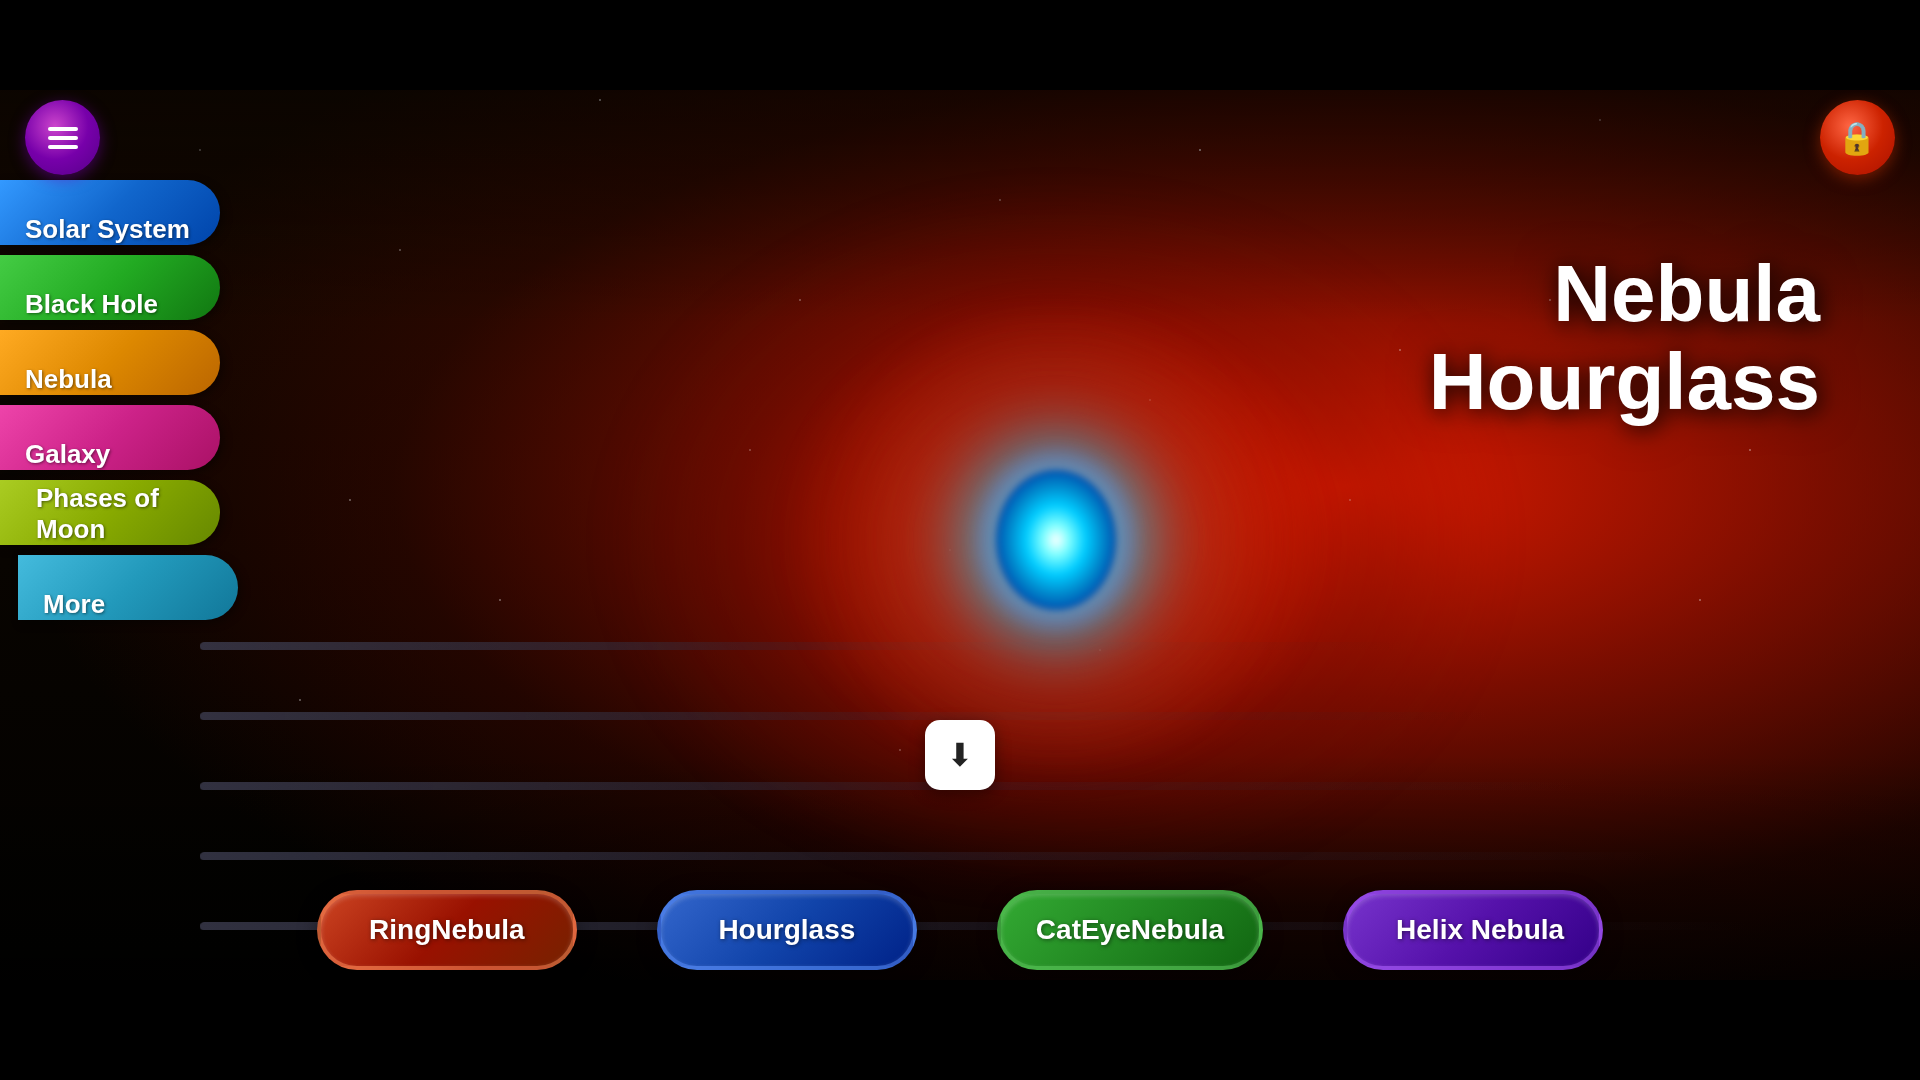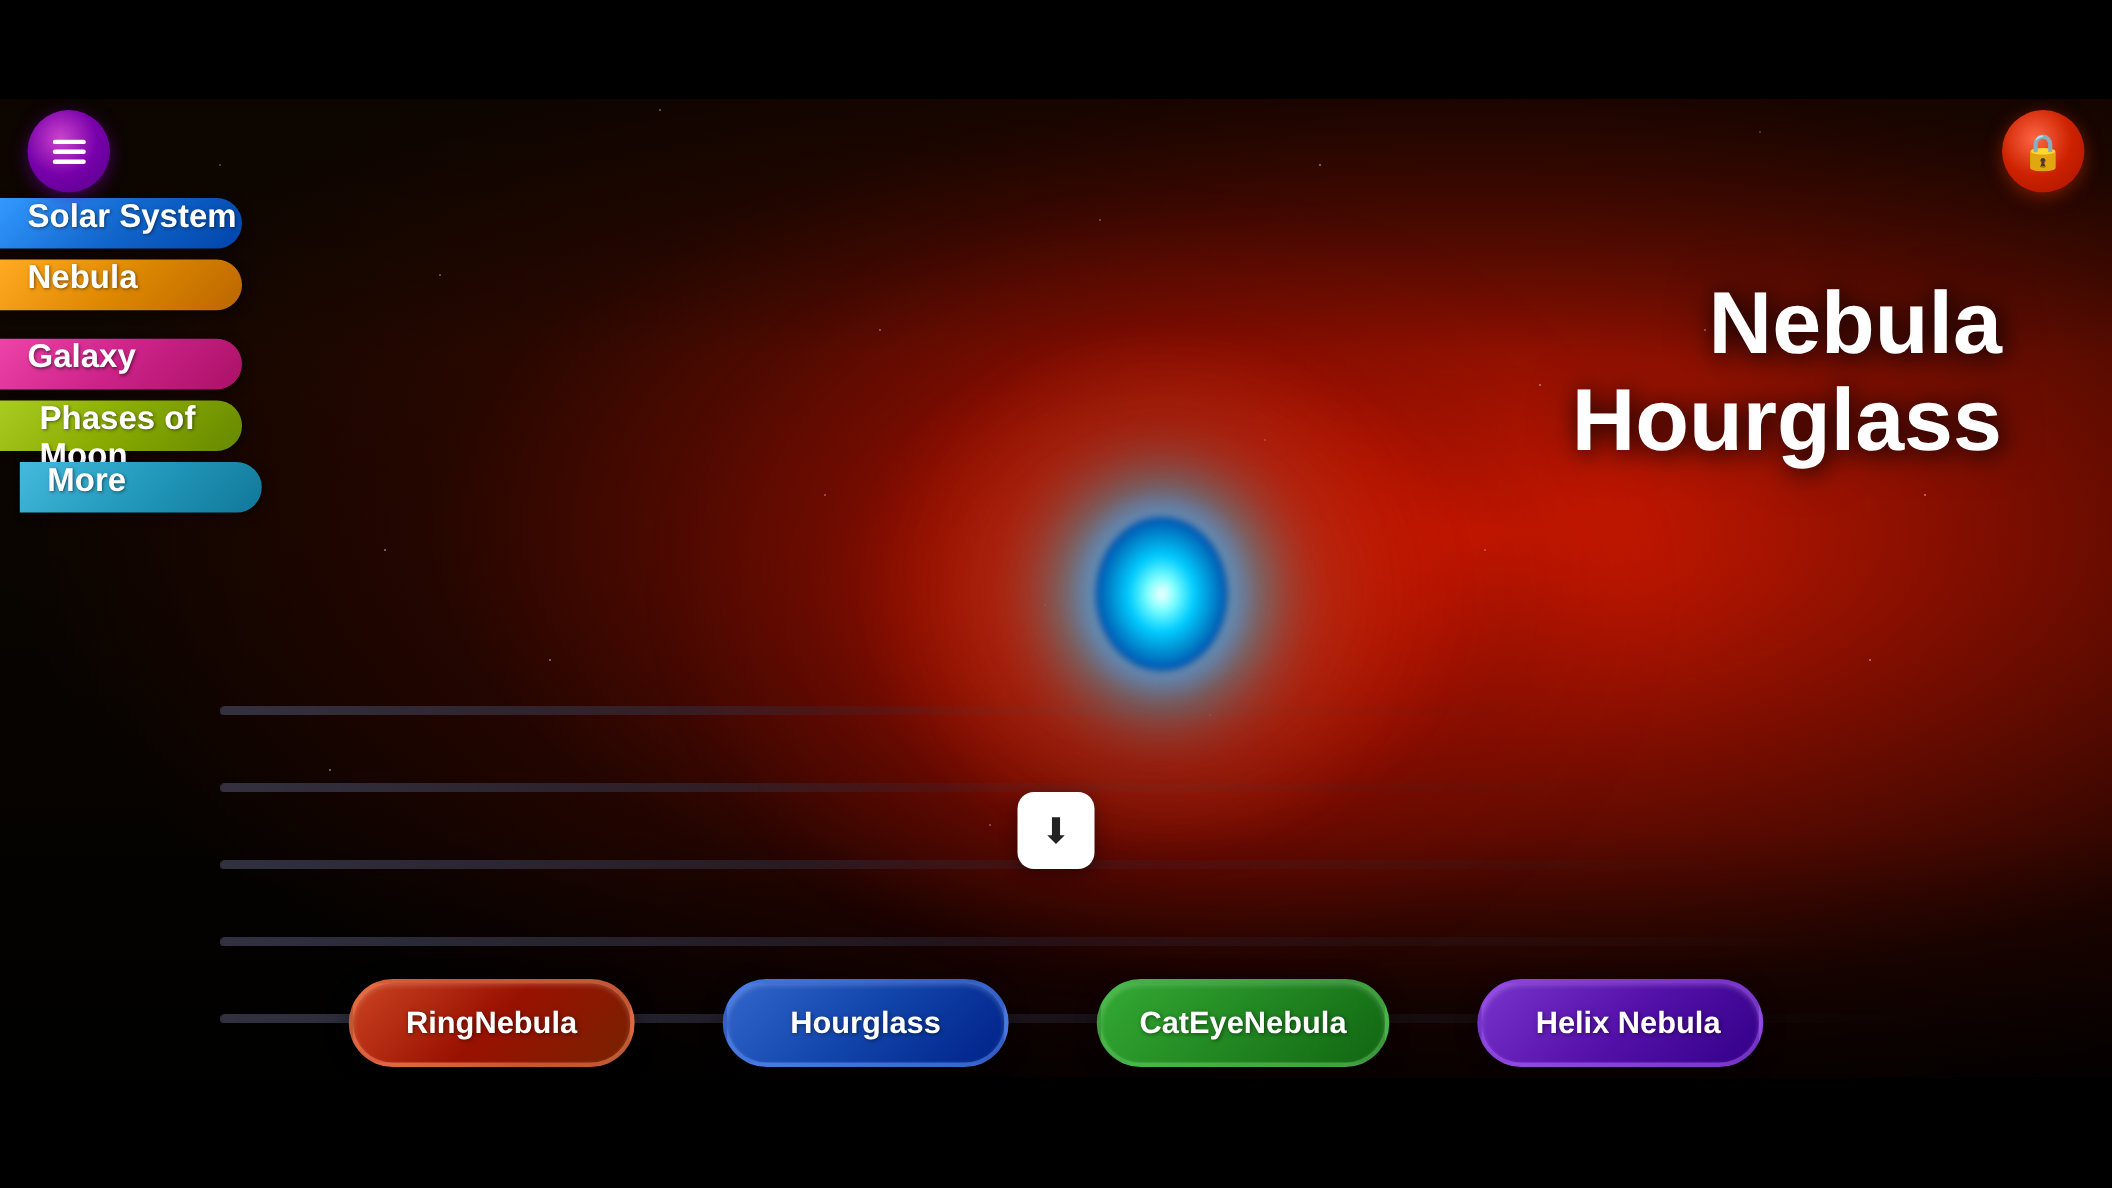--- a/index.html
+++ b/index.html
@@ -231,38 +231,38 @@
       top: 180px;
       left: 0;
       z-index: 50;
       display: flex;
       flex-direction: column;
       gap: 10px;
     }
 
     .nav-item {
       width: 220px;
-      height: 46px;
+      height: 65px;
       border-radius: 0 35px 35px 0;
       display: flex;
-      align-items: flex-start;
+      align-items: flex-end;
       padding-left: 25px;
       cursor: pointer;
-      font-size: 30px;
+      font-size: 26px;
       font-weight: 700;
       color: white;
       text-shadow: 1px 1px 3px rgba(0,0,0,0.5);
       transition: transform 0.1s;
       box-shadow: 3px 3px 10px rgba(0,0,0,0.4);
     }
 
     .nav-solar { background: linear-gradient(135deg, #3399ff, #1166cc, #0044aa); }
     .nav-blackhole { background: linear-gradient(135deg, #44cc44, #22aa22, #117711); }
     .nav-nebula { background: linear-gradient(135deg, #ffaa22, #dd8800, #bb6600); }
-    .nav-galaxy { background: linear-gradient(135deg, #ee44aa, #cc2288, #aa1166); margin-top: 16px; }
+    .nav-galaxy { background: linear-gradient(135deg, #ee44aa, #cc2288, #aa1166); }
     .nav-constellations { background: linear-gradient(135deg, #ff8833, #dd6611, #bb4400); }
     .nav-phases { background: linear-gradient(135deg, #aacc22, #88aa00, #668800); padding-left: 36px; }
     .nav-more { background: linear-gradient(135deg, #44bbdd, #2299bb, #117799); margin-left: 18px; }
 
     
     .title-text {
       position: absolute;
       top: 250px;
       right: 100px;
       z-index: 50;
@@ -382,20 +382,23 @@
   </div>
 </div>
 
 <div class="lock-button">
   <span class="lock-icon">🔒</span>
 </div>
 
 <nav class="sidebar">
   <div class="nav-item nav-solar">
     <span>Solar System</span>
+  </div>
+  <div class="nav-item nav-blackhole">
+    <span>Black Hole</span>
   </div>
   <div class="nav-item nav-nebula">
     <span>Nebula</span>
   </div>
   <div class="nav-item nav-galaxy">
     <span>Galaxy</span>
   </div>
   <div class="nav-item nav-phases">
     <span>Phases of Moon</span>
   </div>

